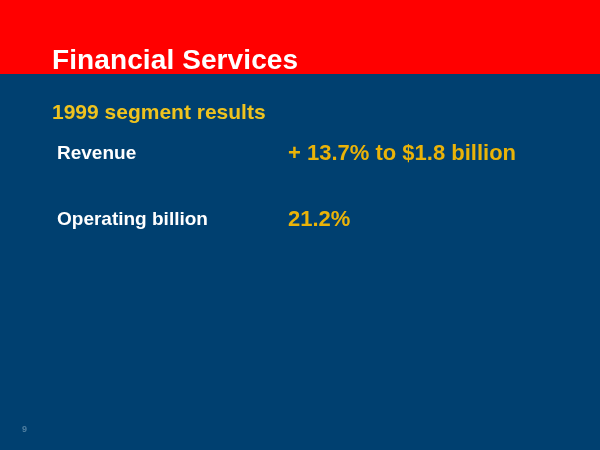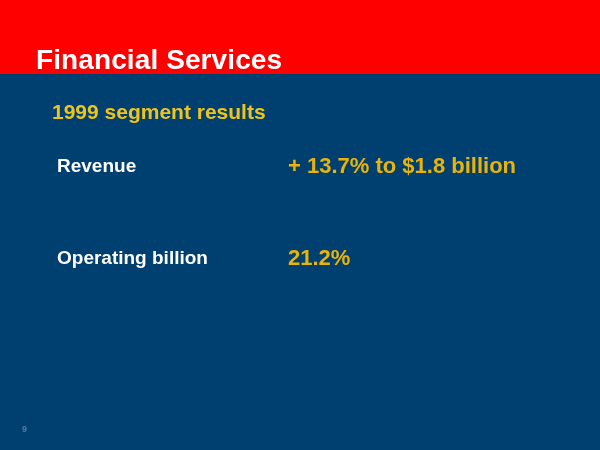--- a/index.html
+++ b/index.html
@@ -23,21 +23,21 @@
   .header-band {
     position: absolute;
     left: 0;
     top: 0;
     width: 600px;
     height: 74px;
     background: #FF0000;
   }
   .slide-title {
     position: absolute;
-    left: 36px;
+    left: 52px;
     top: 44px;
     font-size: 28px;
     font-weight: bold;
     color: #FFFFFF;
     letter-spacing: 0.1px;
     line-height: 32px;
     white-space: nowrap;
     z-index: 3;
   }
   .slide-subtitle {
@@ -53,21 +53,20 @@
   .results-table {
     position: absolute;
     left: 57px;
     top: 136px;
     width: 520px;
   }
   .result-row {
     display: flex;
     align-items: center;
     height: 33px;
-    margin-top: 13px;
   }
   .result-label {
     width: 231px;
     flex: 0 0 231px;
     font-size: 19px;
     font-weight: bold;
     color: #FFFFFF;
     line-height: 33px;
     white-space: nowrap;
   }

